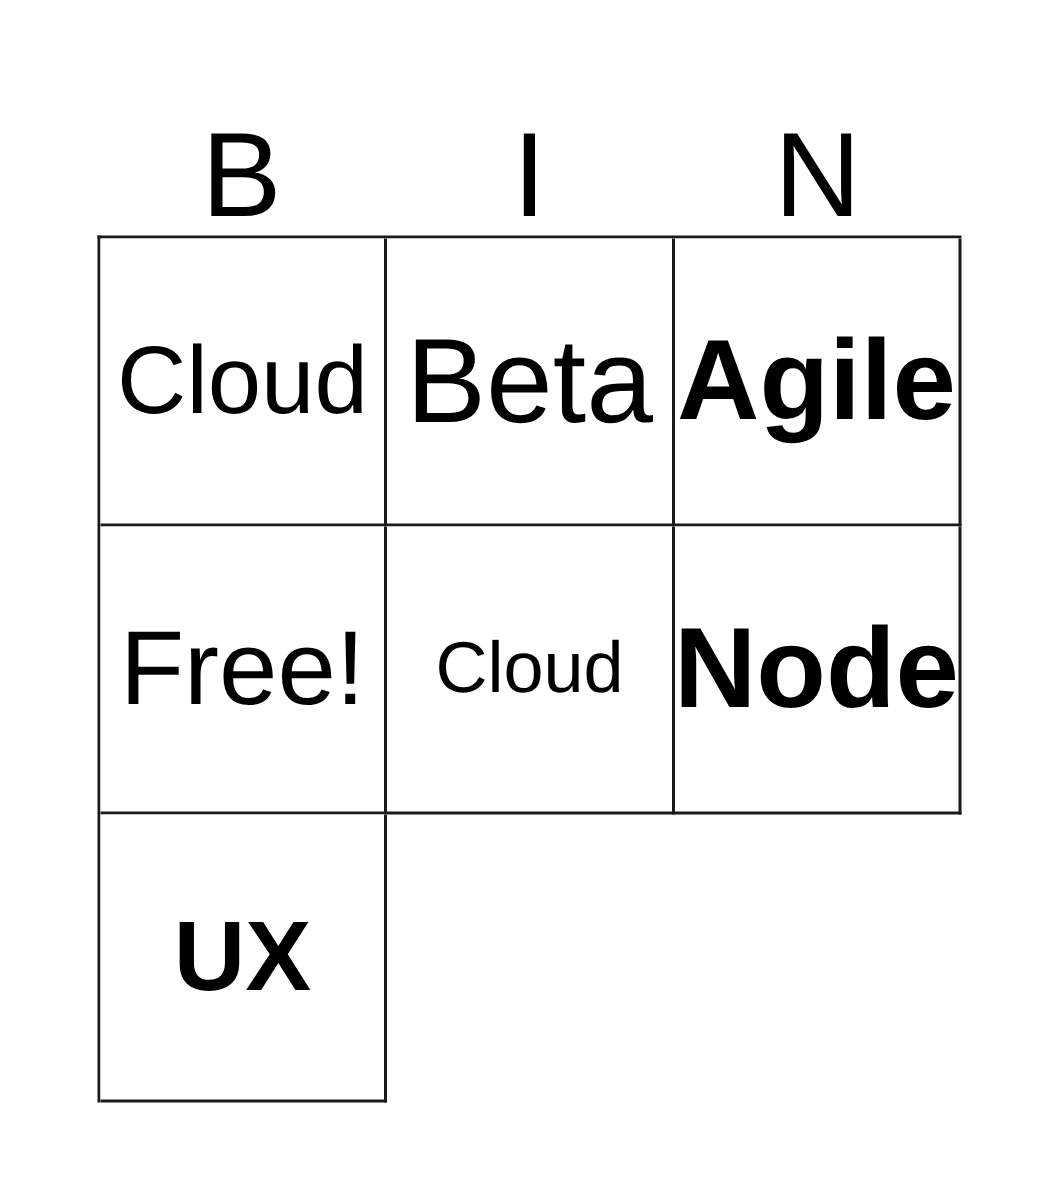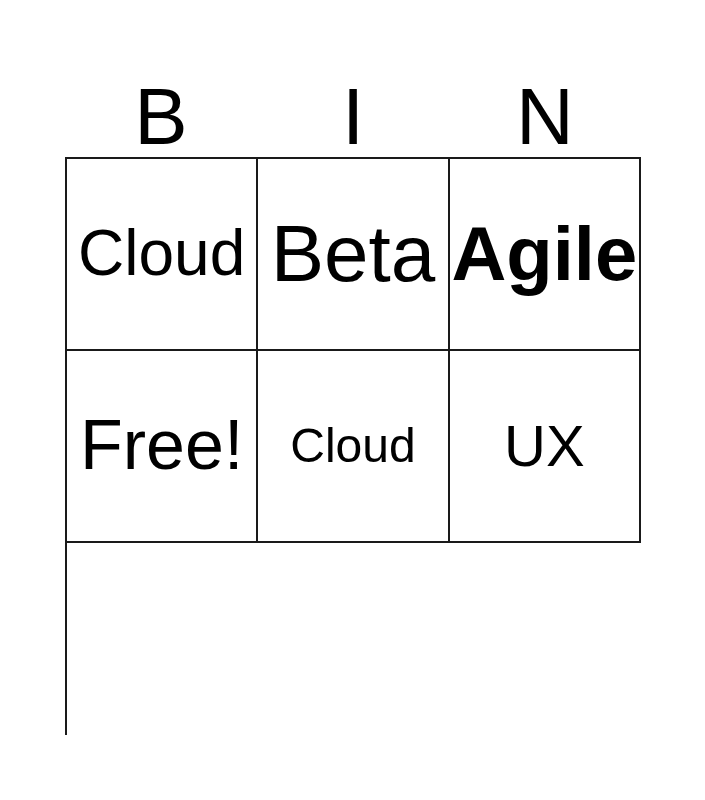--- a/index.html
+++ b/index.html
@@ -83,21 +83,21 @@
     user-select: none;
   }
 
   
   .fs-48 { font-size: 48px; }
   .fs-64 { font-size: 64px; }
   .fs-70 { font-size: 70px; }
   .fs-76 { font-size: 76px; font-weight: bold; }
   .fs-78 { font-size: 78px; }
   .fs-80 { font-size: 80px; }
-  .fs-86 { font-size: 58px; }
+  .fs-86 { font-size: 66px; font-weight: bold; }
 </style>
 </head>
 <body>
 
 <div id="card">
 
   <div id="header-row">
     <div class="header-letter">B</div>
     <div class="header-letter">I</div>
     <div class="header-letter">N</div>
@@ -116,17 +116,20 @@
     </div>
 
     <div class="cell">
       <span class="cell-text fs-70">Free!</span>
     </div>
 
     <div class="cell">
       <span class="cell-text fs-48">Cloud</span>
     </div>
     <div class="cell">
+      <span class="cell-text fs-76">Node</span>
+    </div>
+    <div class="cell">
       <span class="cell-text fs-86">UX</span>
     </div>
 
   </div>
 </div>
 
 </body></html>

